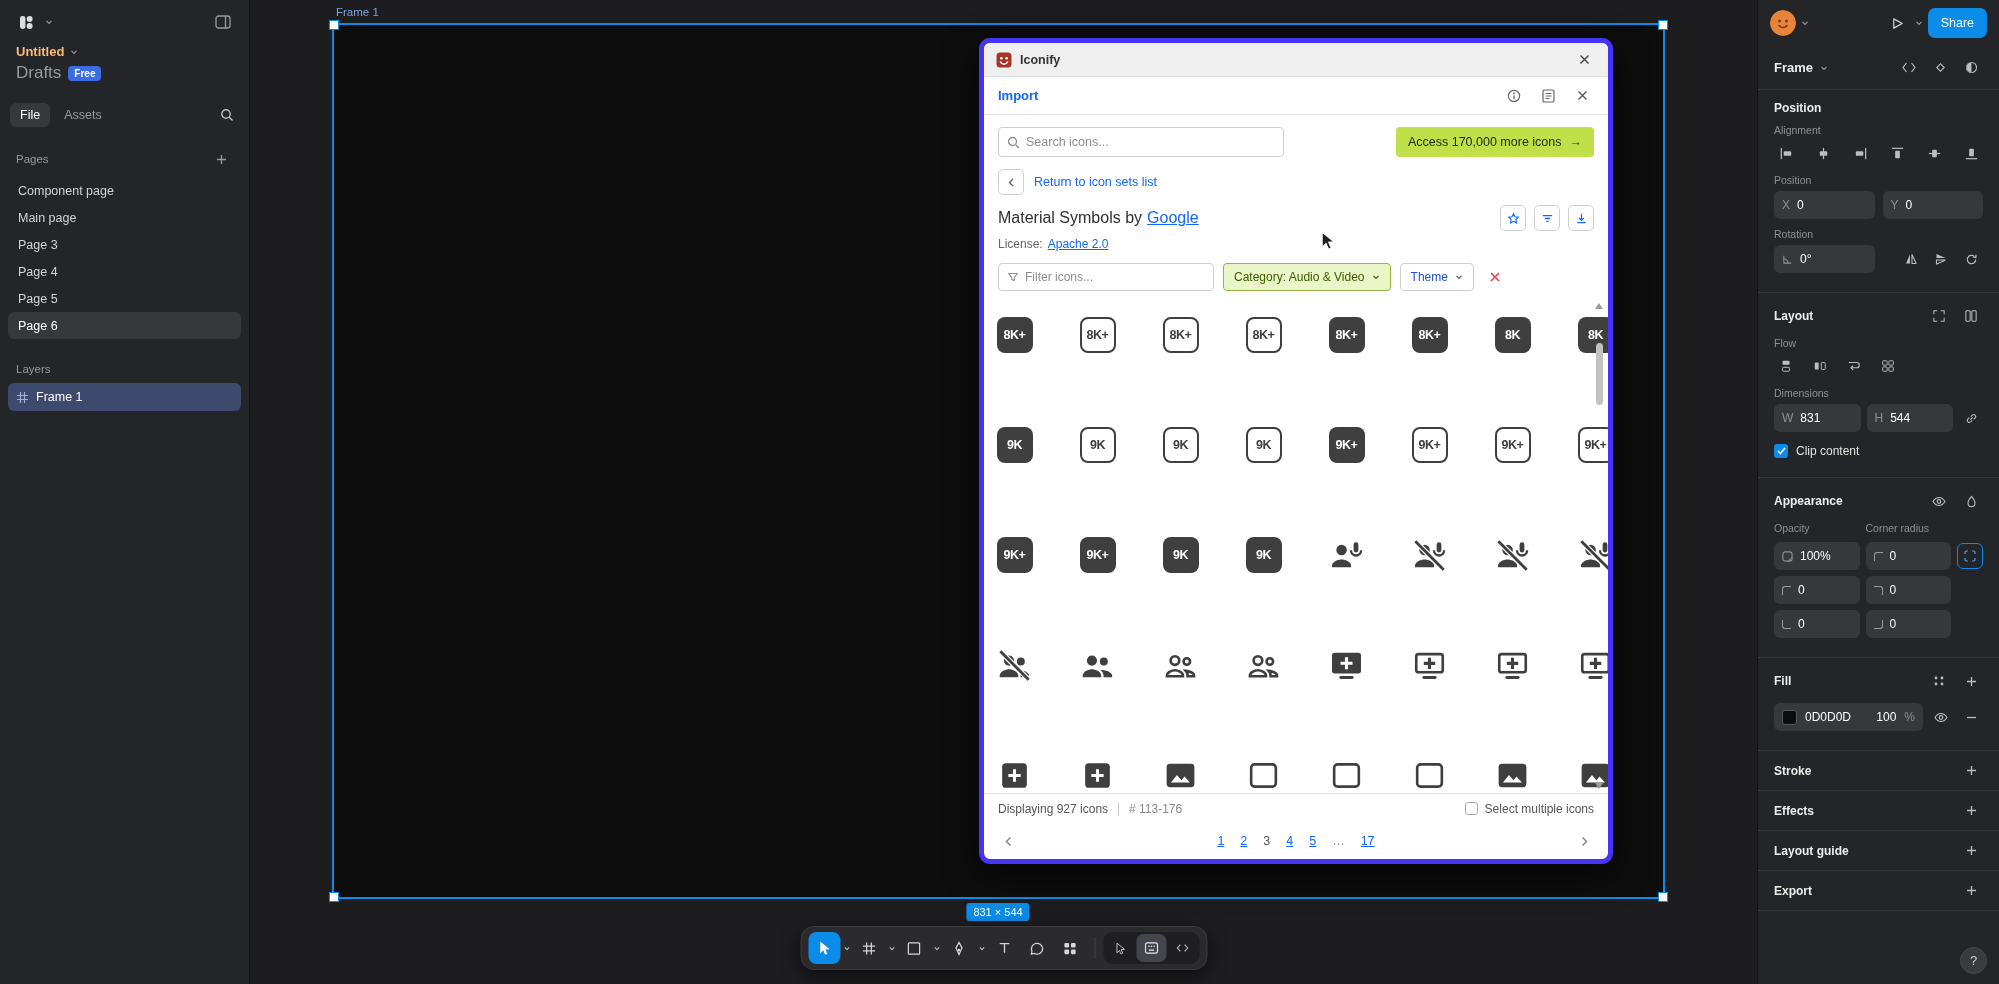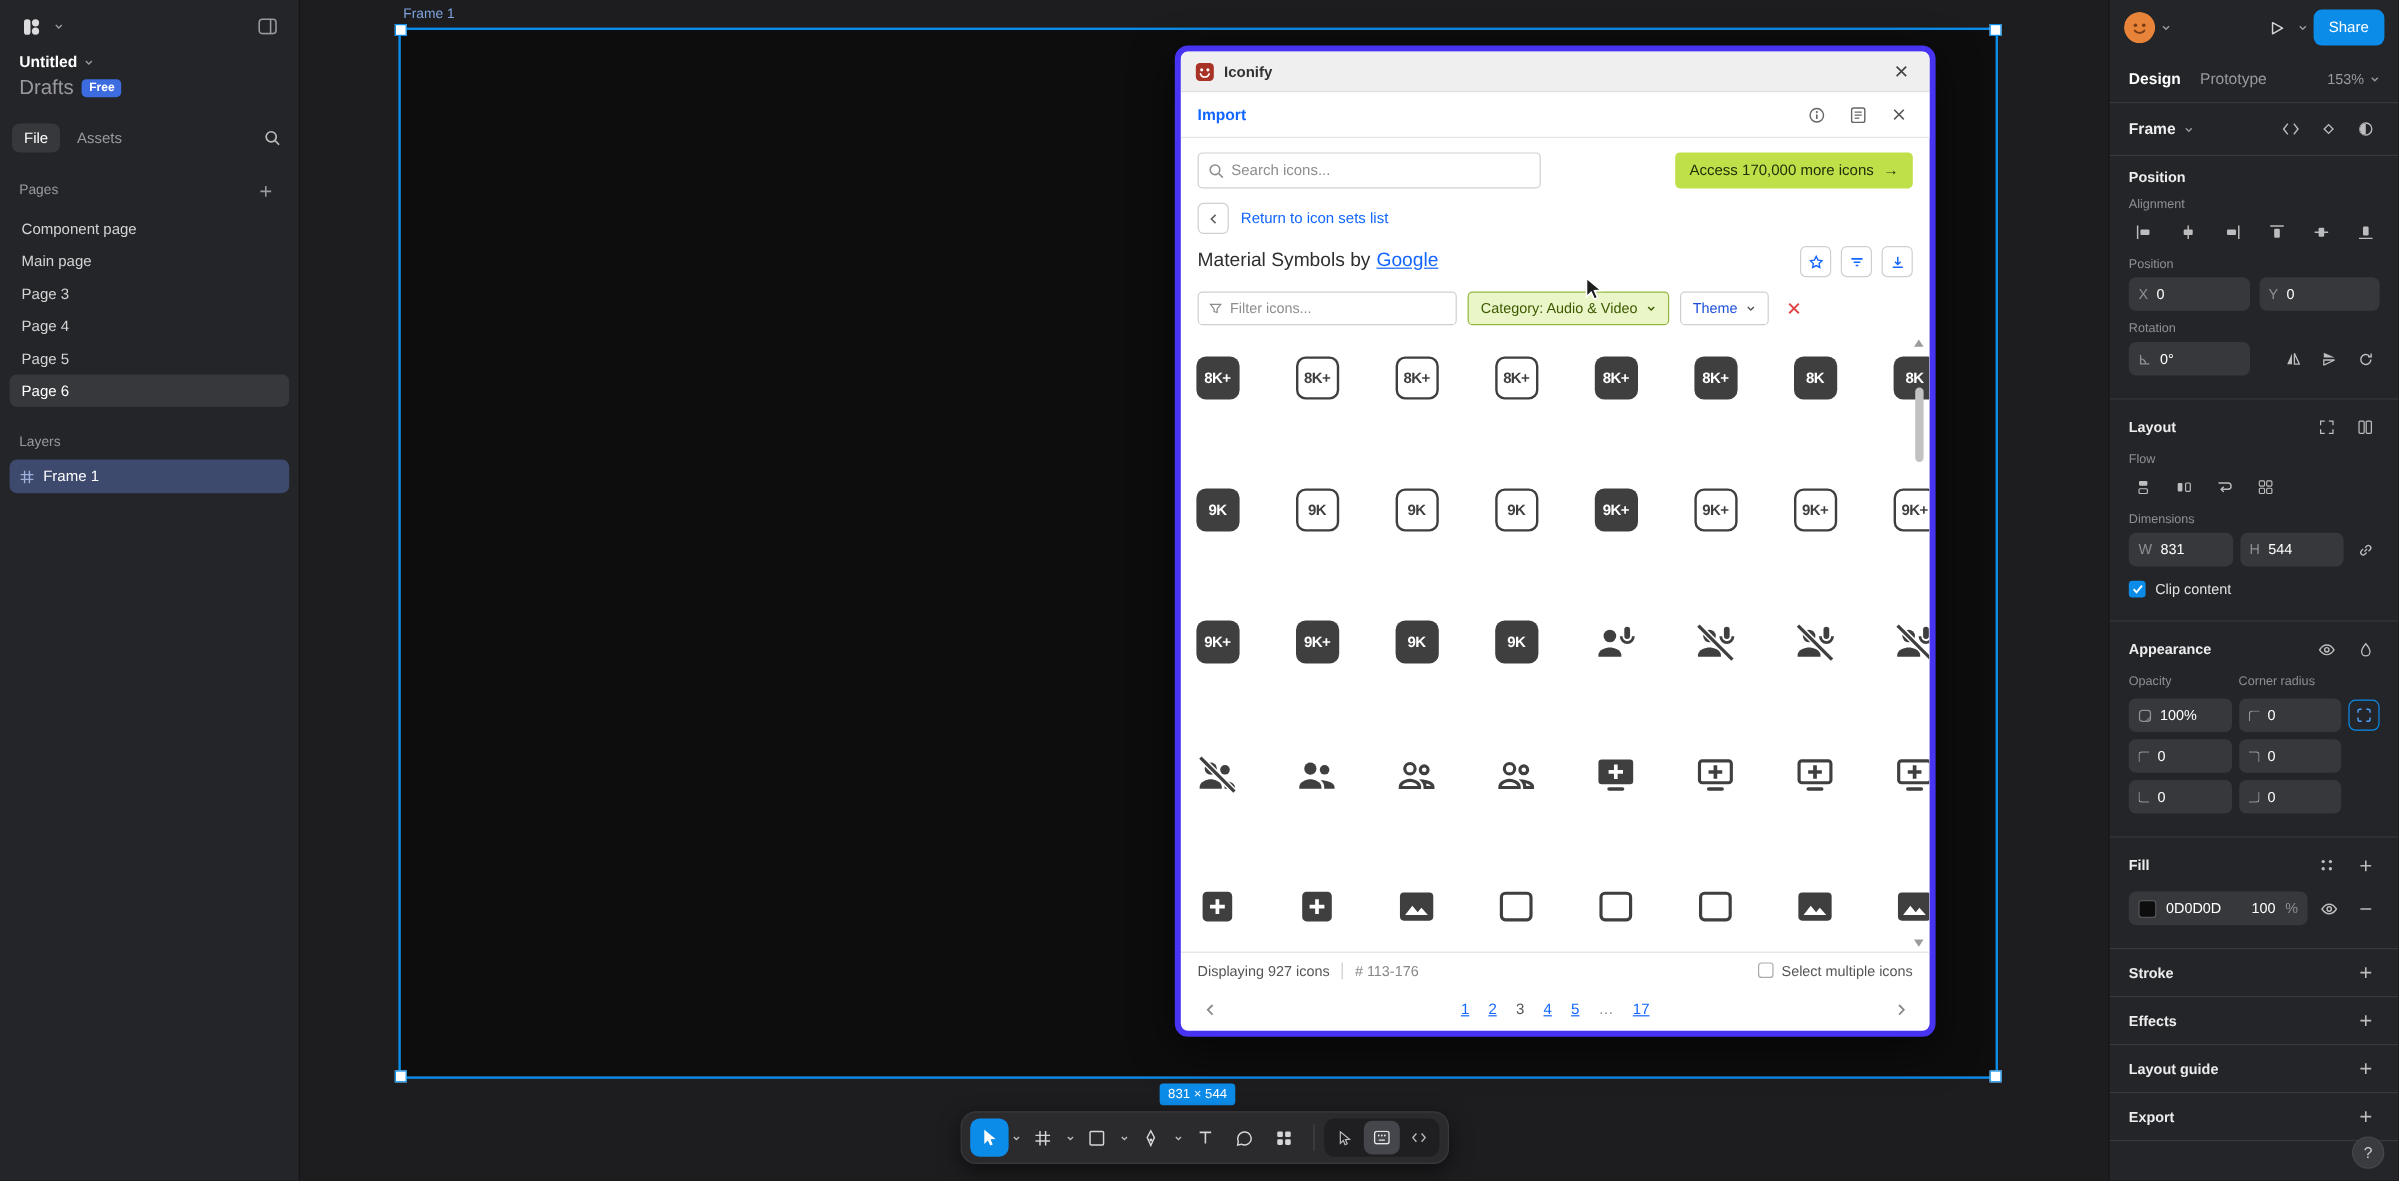--- a/index.html
+++ b/index.html
@@ -8,21 +8,21 @@
   #app{display:flex;width:1999px;height:984px;}
   svg{display:block;}
   input{font-family:"Liberation Sans",sans-serif;outline:none;}
 
   
   .sidebar-left{width:250px;flex-shrink:0;background:#242528;display:flex;flex-direction:column;border-right:1px solid #151517;}
   .ls-top{height:44px;display:flex;align-items:center;padding:0 14px;gap:7px;}
   .spacer{flex:1;}
   .ls-doc{padding:0 16px 12px;}
   .doc-title-row{display:flex;align-items:center;gap:6px;}
-  .doc-title{font-size:13px;font-weight:700;color:#ffffff;}
+  .doc-title{font-size:13px;font-weight:700;color:#fdba74;}
   .doc-sub-row{display:flex;align-items:center;gap:7px;margin-top:4px;}
   .doc-sub{font-size:17px;color:#9a9a9e;}
   .badge-free{font-size:10px;font-weight:700;color:#fff;background:#3d6ce0;border-radius:4px;padding:2px 6px;}
   .ls-tabs{display:flex;align-items:center;height:40px;padding:0 10px;gap:4px;}
   .ls-tab{font-size:12.5px;color:#9a9a9e;padding:5px 10px;border-radius:6px;}
   .ls-tab.active{background:#37383b;color:#fff;}
   .ls-sec-h{display:flex;align-items:center;padding:12px 16px 6px;font-size:11.5px;color:#9a9a9e;}
   .ls-pages{padding:0 8px;}
   .page-item{height:27px;display:flex;align-items:center;padding:0 10px;font-size:12.5px;color:#d4d4d6;border-radius:6px;}
   .page-item.active{background:#37383b;color:#fff;}
@@ -328,20 +328,24 @@
                 </svg>
             </span>
             <span class="sq-btn">
               <svg width="13" height="13" viewBox="0 0 14 14">
                   <path d="M7 2v7M4.5 6.5L7 9l2.5-2.5M2.5 11.5h9" fill="none" stroke="#1266ff" stroke-width="1.3"></path>
                 </svg>
             </span>
           </span>
         </div>
 
+        <div class="pl-row license-row">
+          <span>License:</span>
+          <span class="link u" style="font-size:12px;">Apache 2.0</span>
+        </div>
 
         <div class="pl-row filter-row">
           <div class="filter-box">
             <svg width="12" height="12" viewBox="0 0 14 14">
                 <path d="M2 3h10L8.5 7.5V11l-3-1V7.5z" fill="none" stroke="#8d8d8d" stroke-width="1.2"></path>
               </svg>
             <input type="text" placeholder="Filter icons..." style="">
           </div>
           <span class="pill pill-green">
             <span>Category: Audio &amp; Video</span>
@@ -896,30 +900,20 @@
           </svg>
       </span>
       <span>
         <svg width="8" height="8" viewBox="0 0 8 8">
             <path d="M1.5 2.8L4 5.3l2.5-2.5" fill="none" stroke="#9a9a9e" stroke-width="1.2"></path>
           </svg>
       </span>
       <button class="share-btn">Share</button>
     </div>
 
-    <div class="rs-tabs">
-      <span class="rs-tab active">Design</span>
-      <span class="rs-tab">Prototype</span>
-      <span class="zoom-group">
-        <span>153%</span>
-        <svg width="8" height="8" viewBox="0 0 8 8">
-            <path d="M1.5 2.8L4 5.3l2.5-2.5" fill="none" stroke="#9a9a9e" stroke-width="1.2"></path>
-          </svg>
-      </span>
-    </div>
 
     <div class="rs-frame-row">
       <span class="rs-frame-title">Frame</span>
       <svg width="8" height="8" viewBox="0 0 8 8">
           <path d="M1.5 2.8L4 5.3l2.5-2.5" fill="none" stroke="#9a9a9e" stroke-width="1.2"></path>
         </svg>
       <span class="spacer"></span>
       <span class="ibtn">
         <svg width="14" height="11" viewBox="0 0 14 11">
             <path d="M4.5 1L1 5.5 4.5 10M9.5 1L13 5.5 9.5 10" fill="none" stroke="#bdbdbf" stroke-width="1.2"></path>

